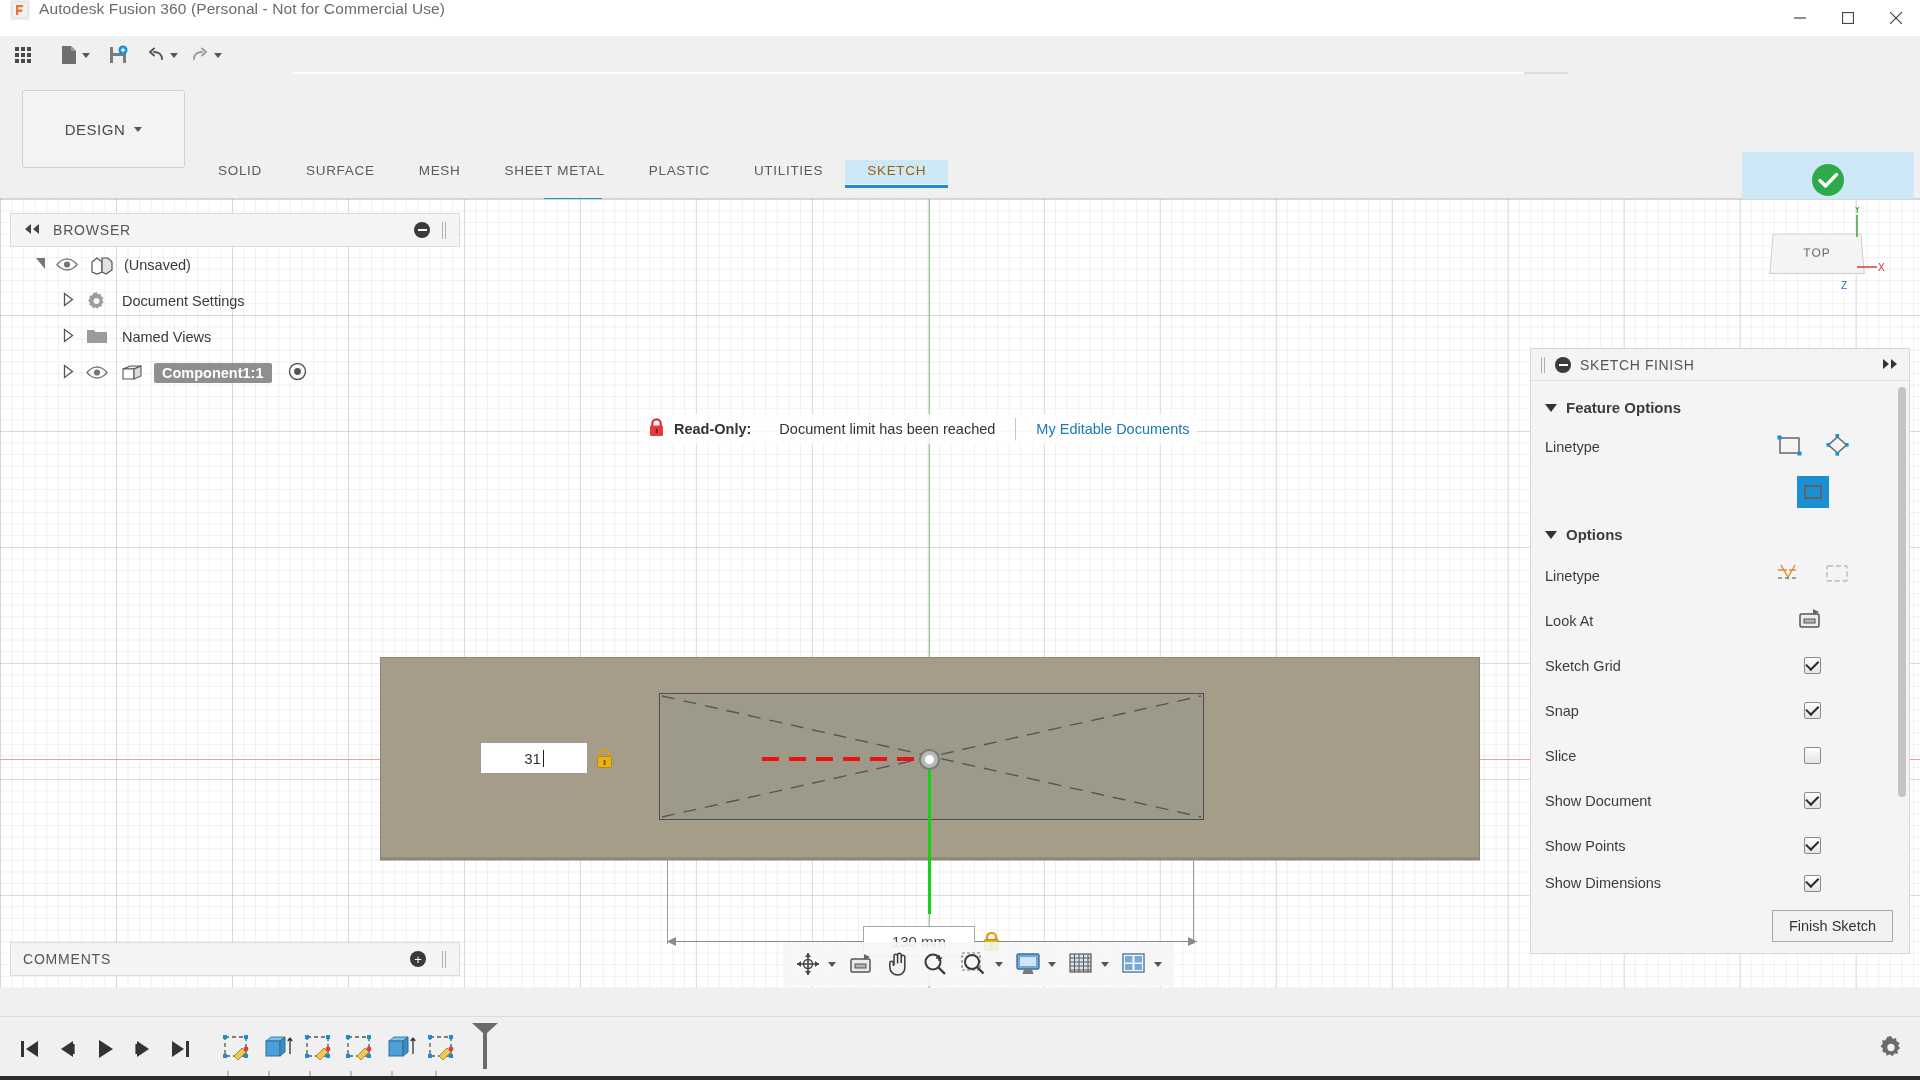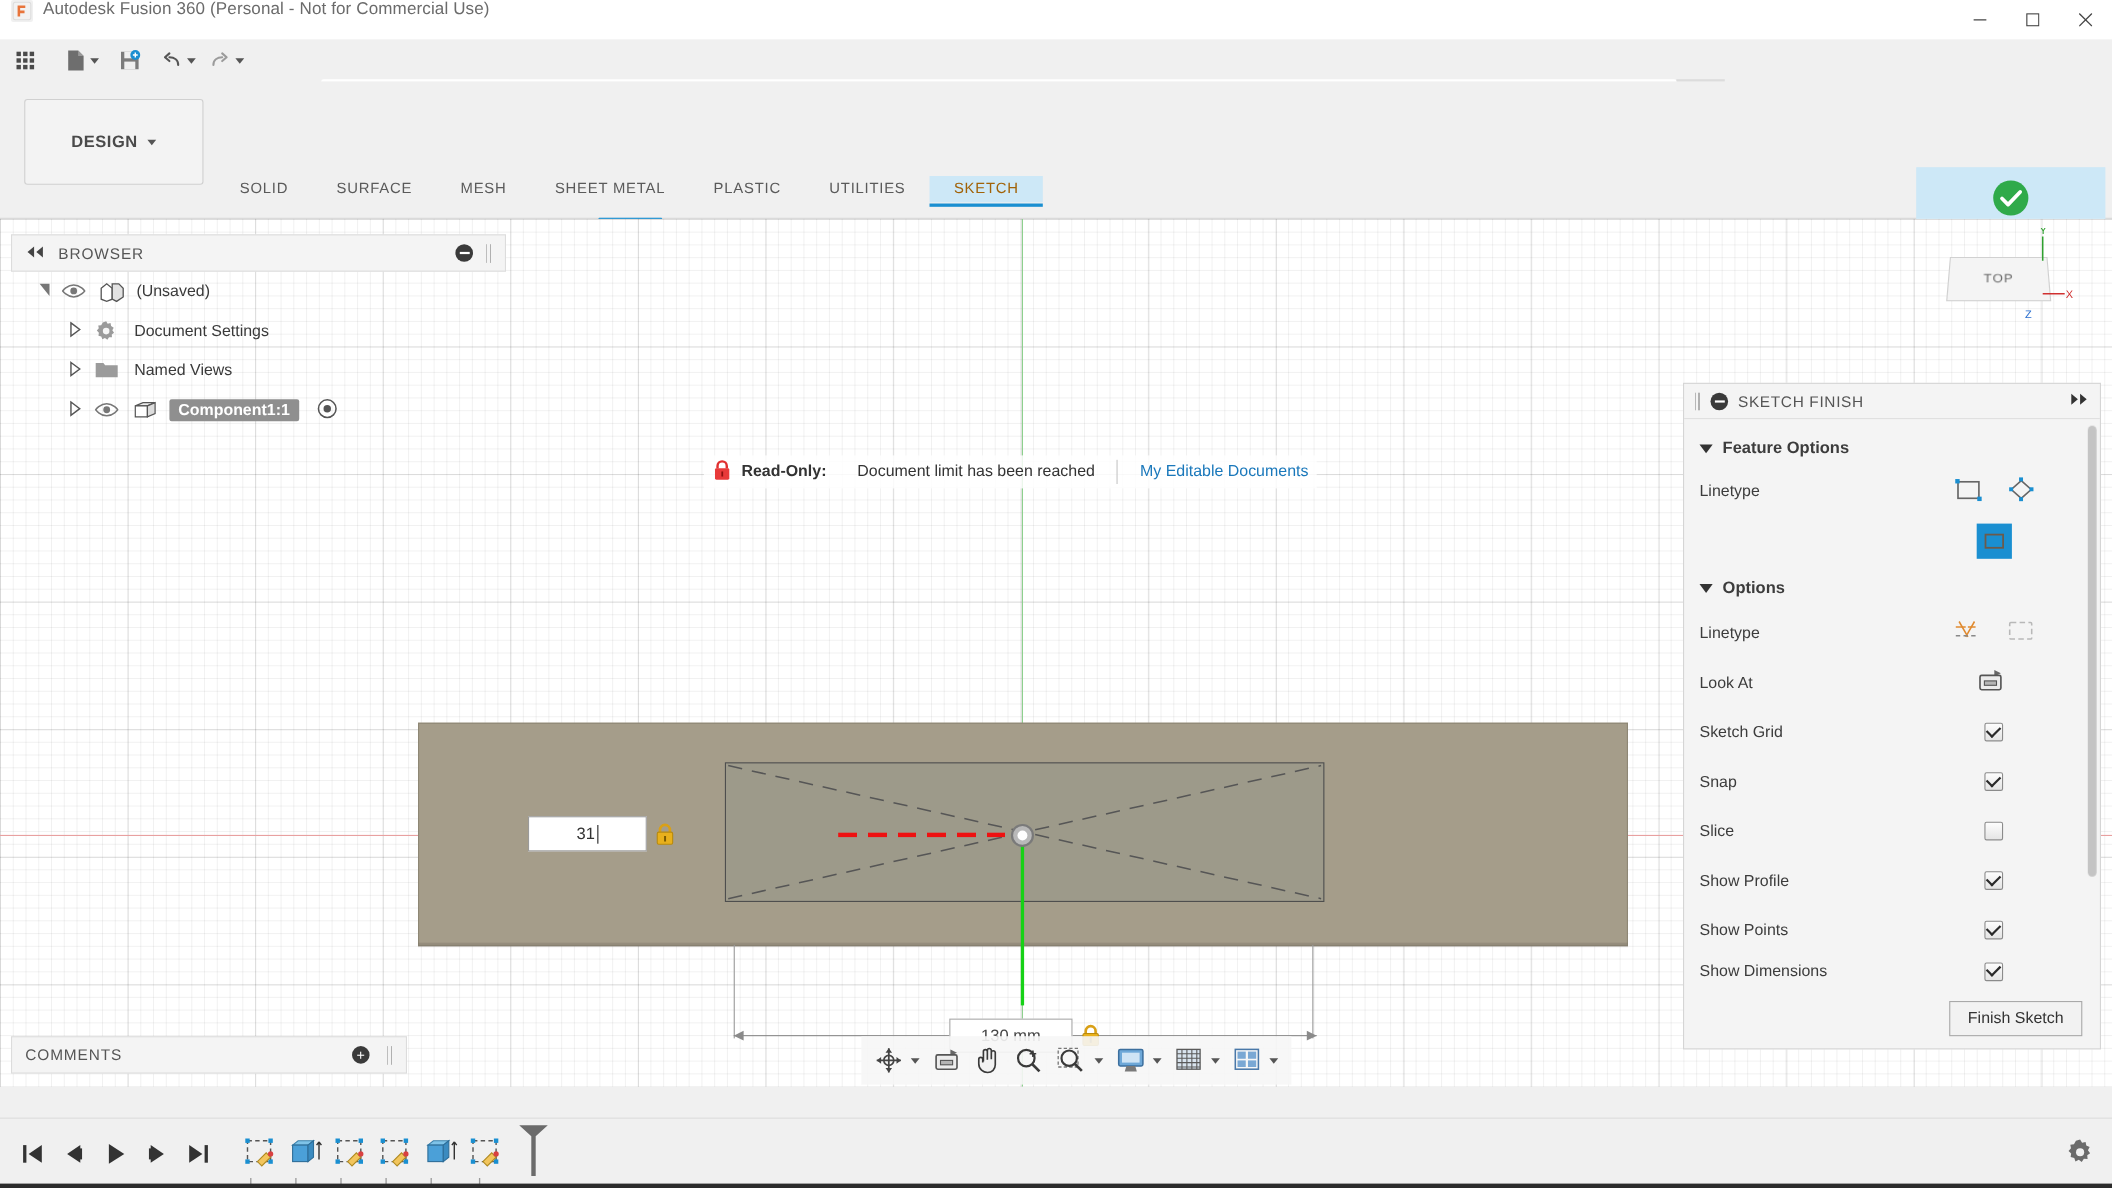--- a/index.html
+++ b/index.html
@@ -54,21 +54,21 @@
   
   #ribbon{
     position:absolute;left:0;top:74px;width:1920px;height:125px;
     background:#f0f0f0;border-bottom:1px solid #d3d3d3;
   }
   #design-box{
     position:absolute;left:22px;top:16px;width:163px;height:78px;
     border:1px solid #d0d0d0;border-radius:3px;background:#f3f3f3;
     display:flex;align-items:center;justify-content:center;gap:5px;
   }
-  #design-label{font-size:15px;font-weight:bold;color:#4a4a4a;letter-spacing:.5px;}
+  #design-label{font-size:15px;font-weight:normal;color:#4a4a4a;letter-spacing:.5px;}
 
   #tabstrip{position:absolute;left:196px;top:86px;height:26px;display:flex;align-items:flex-start;}
   .rtab{
     padding:3px 22px 6px 22px;font-size:13.5px;color:#5a5a5a;letter-spacing:.7px;
     position:relative;
   }
   .rtab.active{ background:#cde8f7;color:#a16207;font-weight:normal;}
   .rtab.active:after{content:"";position:absolute;left:0;right:0;bottom:-4px;height:3px;background:#1a8fd1;}
 
   #toolstrip{position:absolute;left:196px;top:118px;height:70px;display:flex;align-items:center;}
@@ -212,21 +212,21 @@
                 transform:rotate(-45deg) translate(1px,-2px);}
   #pal-scroll{position:absolute;right:3px;top:6px;width:8px;height:410px;background:#c4c4c4;border-radius:4px;}
   #pal-foot{height:52px;display:flex;align-items:center;justify-content:flex-end;padding-right:16px;}
   #finish-sketch-btn{
     padding:7px 16px;background:#f2f2f2;border:1px solid #a9a9a9;font-size:14.5px;color:#333;
   }
   .sq-sel{width:32px;height:32px;background:#1a8fd1;display:flex;align-items:center;justify-content:center;}
 
   
   #comments{
-    position:absolute;left:10px;bottom:104px;width:360px;height:34px;background:#f4f4f4;
+    position:absolute;left:10px;bottom:104px;width:450px;height:34px;background:#f4f4f4;
     border:1px solid #dcdcdc;display:flex;align-items:center;padding:0 12px;gap:10px;
   }
   #comments-title{font-size:14px;color:#555;letter-spacing:.8px;}
   #comments-add{margin-left:auto;width:16px;height:16px;border-radius:50%;background:#3a3a3a;
     display:flex;align-items:center;justify-content:center;color:#fff;font-size:13px;line-height:1;}
 
   
   #navbar{
     position:absolute;left:783px;bottom:94px;height:44px;display:flex;align-items:center;gap:0;
     background:rgba(246,246,246,.9);padding:0 6px;
@@ -855,21 +855,21 @@
           <span class="cbx on"></span>
         </span>
     </div>
     <div class="prow">
       <span class="prow-label">Slice</span>
       <span class="prow-ctrls" style="padding-right:74px;">
           <span class="cbx"></span>
         </span>
     </div>
     <div class="prow">
-      <span class="prow-label">Show Profile</span>
+      <span class="prow-label">Show Document</span>
       <span class="prow-ctrls" style="padding-right:74px;">
           <span class="cbx on"></span>
         </span>
     </div>
     <div class="prow">
       <span class="prow-label">Show Points</span>
       <span class="prow-ctrls" style="padding-right:74px;">
           <span class="cbx on"></span>
         </span>
     </div>

